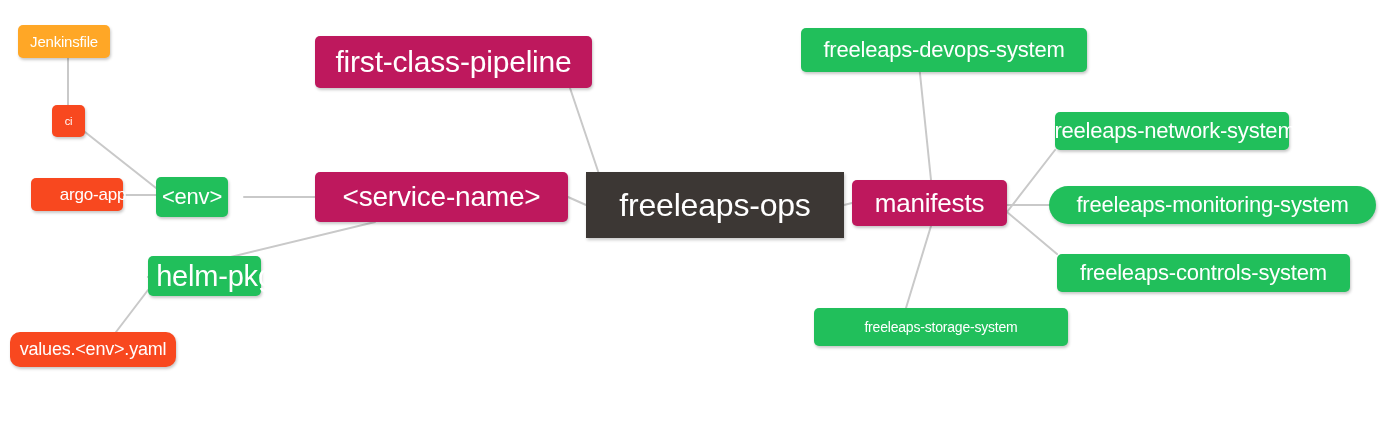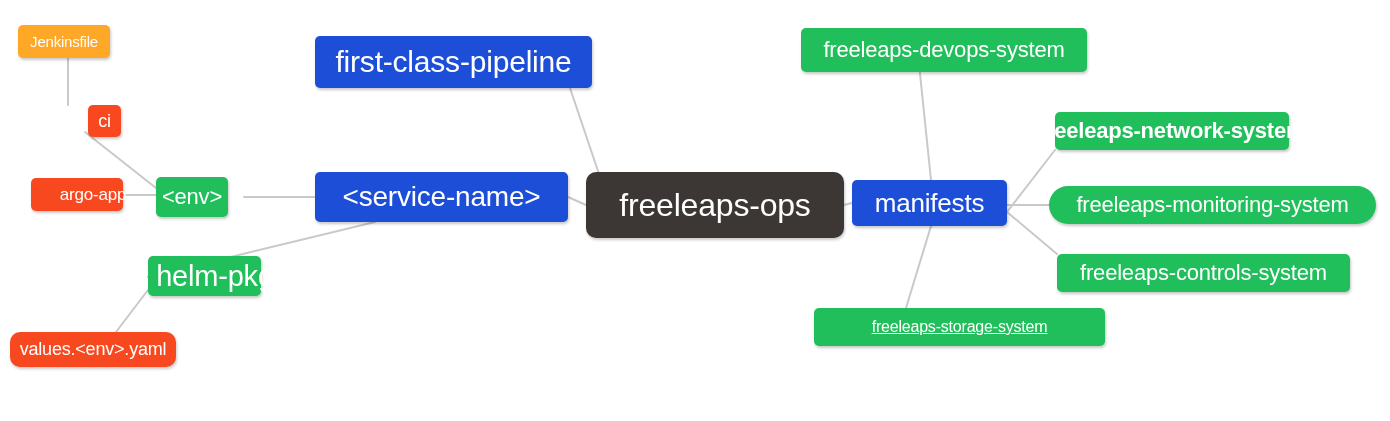--- a/index.html
+++ b/index.html
@@ -31,23 +31,23 @@
     justify-content: center;
     color: #ffffff;
     border-radius: 5px;
     white-space: nowrap;
     box-shadow: 1px 2px 3px rgba(0,0,0,0.22);
     letter-spacing: -0.2px;
     z-index: 2;
   }
   .n-root {
     background: #3c3734;
-    border-radius: 10px;
+    border-radius: 0;
   }
-  .n-blue   { background: #1d4ed8; }
+  .n-blue   { background: #be185d; }
   .n-green  { background: #21bf5b; }
   .n-orange { background: #ffa726; }
   .n-red    { background: #f8481f; }
 </style>
 </head>
 <body>
 
 <div id="canvas">
   <svg id="edges" viewBox="0 0 1390 421" xmlns="http://www.w3.org/2000/svg">
       <line x1="586" y1="205" x2="568" y2="197" stroke="#c9c9c9" stroke-width="2" stroke-linecap="round"></line>
@@ -65,23 +65,23 @@
       <line x1="1007" y1="212" x2="1057" y2="254" stroke="#c9c9c9" stroke-width="2" stroke-linecap="round"></line>
       <line x1="931" y1="226" x2="906" y2="308" stroke="#c9c9c9" stroke-width="2" stroke-linecap="round"></line>
     </svg>
   <div id="nodes">
       <div class="node n-root" style="left: 586px; top: 172px; width: 258px; height: 66px; font-size: 32px;">freeleaps-ops</div>
       <div class="node n-blue" style="left: 315px; top: 172px; width: 253px; height: 50px; font-size: 28px;">&lt;service-name&gt;</div>
       <div class="node n-blue" style="left: 315px; top: 36px; width: 277px; height: 52px; font-size: 30px;">first-class-pipeline</div>
       <div class="node n-blue" style="left: 852px; top: 180px; width: 155px; height: 46px; font-size: 26px;">manifests</div>
       <div class="node n-green" style="left: 156px; top: 177px; width: 72px; height: 40px; font-size: 22px;">&lt;env&gt;</div>
       <div class="node n-green" style="left: 148px; top: 256px; width: 113px; height: 40px; font-size: 29px; padding-left: 21px;">helm-pkg</div>
-      <div class="node n-red" style="left: 52px; top: 105px; width: 33px; height: 32px; font-size: 18px; margin-left: 36px;">ci</div>
+      <div class="node n-red" style="left: 52px; top: 105px; width: 33px; height: 32px; font-size: 11px;">ci</div>
       <div class="node n-orange" style="left: 18px; top: 25px; width: 92px; height: 33px; font-size: 15px;">Jenkinsfile</div>
       <div class="node n-red" style="left: 31px; top: 178px; width: 92px; height: 33px; font-size: 17px; padding-left: 32px;">argo-app</div>
       <div class="node n-red" style="left: 10px; top: 332px; width: 166px; height: 35px; font-size: 18px; border-radius: 10px;">values.&lt;env&gt;.yaml</div>
       <div class="node n-green" style="left: 801px; top: 28px; width: 286px; height: 44px; font-size: 22px;">freeleaps-devops-system</div>
-      <div class="node n-green" style="left: 1055px; top: 112px; width: 234px; height: 38px; font-size: 22px; font-weight: bold;">freeleaps-network-system</div>
+      <div class="node n-green" style="left: 1055px; top: 112px; width: 234px; height: 38px; font-size: 22px;">freeleaps-network-system</div>
       <div class="node n-green" style="left: 1049px; top: 186px; width: 327px; height: 38px; font-size: 22px; border-radius: 19px;">freeleaps-monitoring-system</div>
       <div class="node n-green" style="left: 1057px; top: 254px; width: 293px; height: 38px; font-size: 22px;">freeleaps-controls-system</div>
-      <div class="node n-green" style="left: 814px; top: 308px; width: 291px; height: 38px; font-size: 16px; text-decoration: underline;">freeleaps-storage-system</div>
+      <div class="node n-green" style="left: 814px; top: 308px; width: 254px; height: 38px; font-size: 14px;">freeleaps-storage-system</div>
     </div>
 </div>
 
 </body></html>

